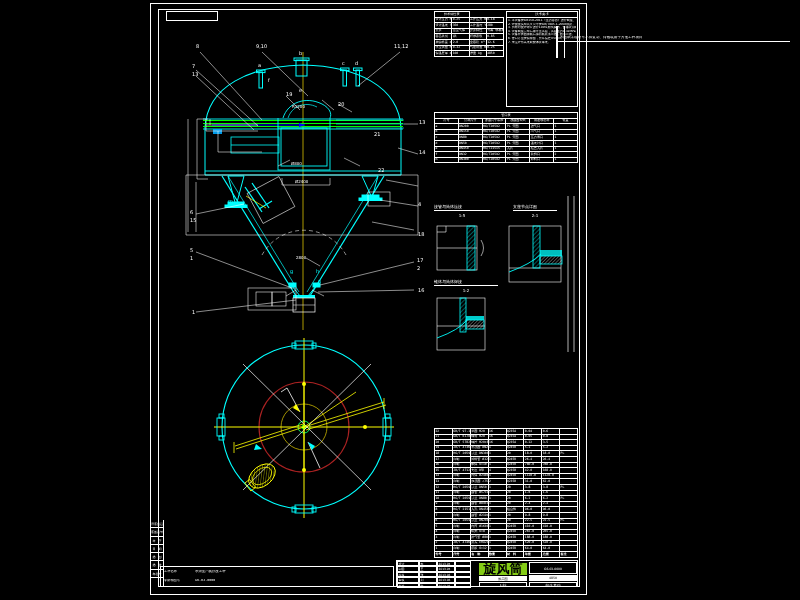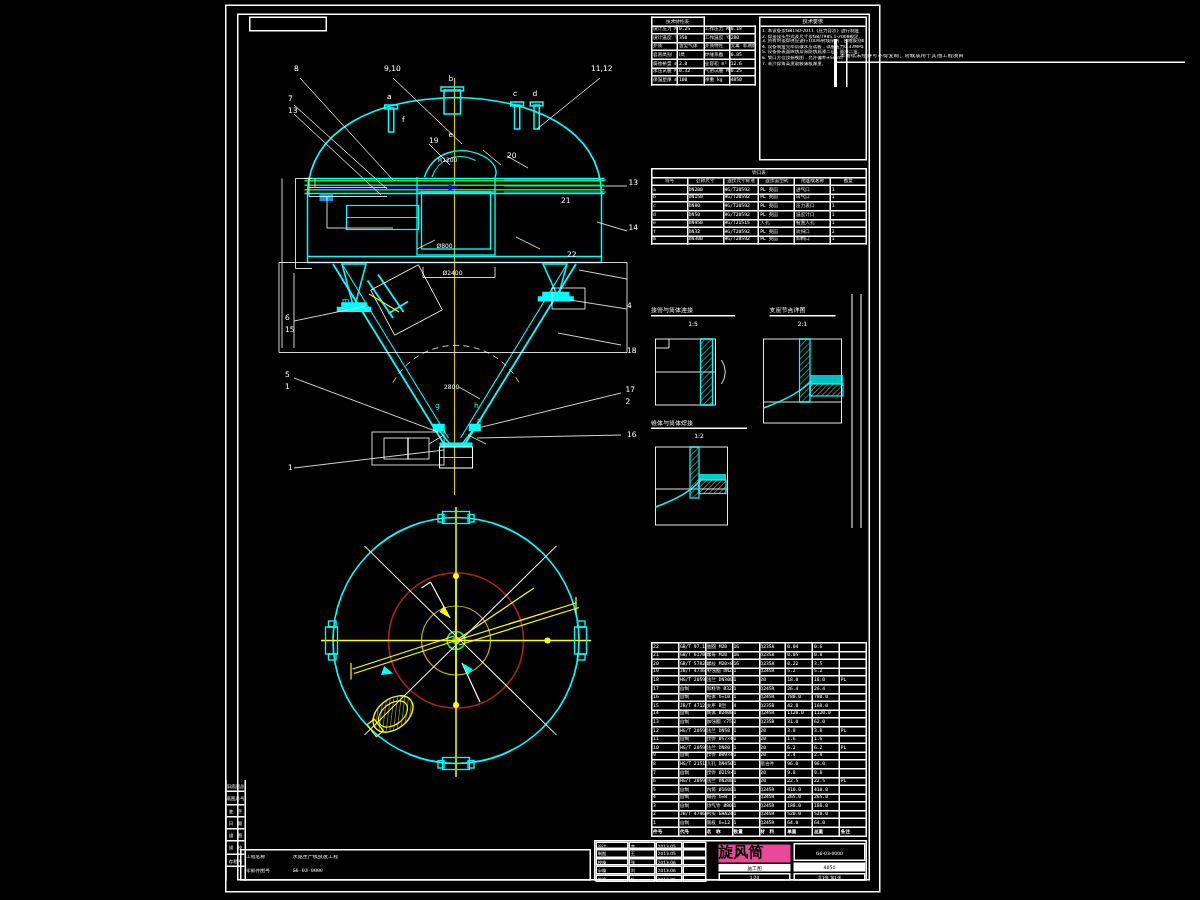--- a/index.html
+++ b/index.html
@@ -41,22 +41,22 @@
      white-space:nowrap;font-weight:normal;text-align:left;height:4.6px;}
   table.cad th{text-align:center;}
   .ctr td{text-align:center;}
 
   
   .dtitle{position:absolute;color:#fff;font-size:4px;white-space:nowrap;
      border-bottom:1px solid #fff;padding-bottom:1px;}
   .dsub{position:absolute;color:#fff;font-size:4px;white-space:nowrap;text-align:center;}
 
   
-  .bigtitle{position:absolute;background:#ec4899;color:#000;font-size:10px;
-     font-weight:bold;text-align:left;line-height:12px;}
+  .bigtitle{position:absolute;background:#84cc16;color:#000;font-size:13px;
+     font-weight:bold;text-align:center;line-height:12px;}
   .wbox{position:absolute;background:#fff;color:#000;font-size:3.2px;
      text-align:center;line-height:6px;overflow:hidden;}
 
   
   svg.draw{position:absolute;left:0;top:0;width:800px;height:600px;overflow:visible;}
 </style>
 </head>
 <body>
 
 <div id="stage">

